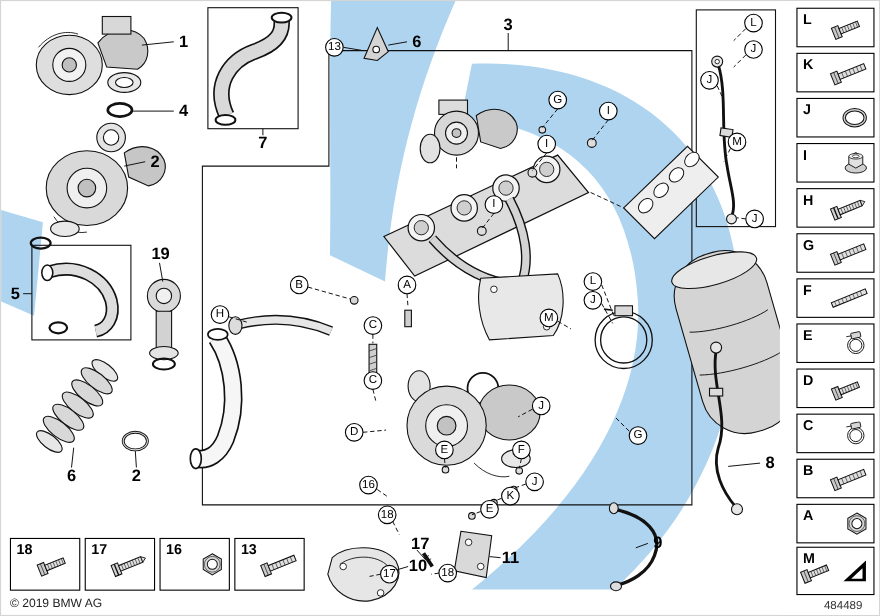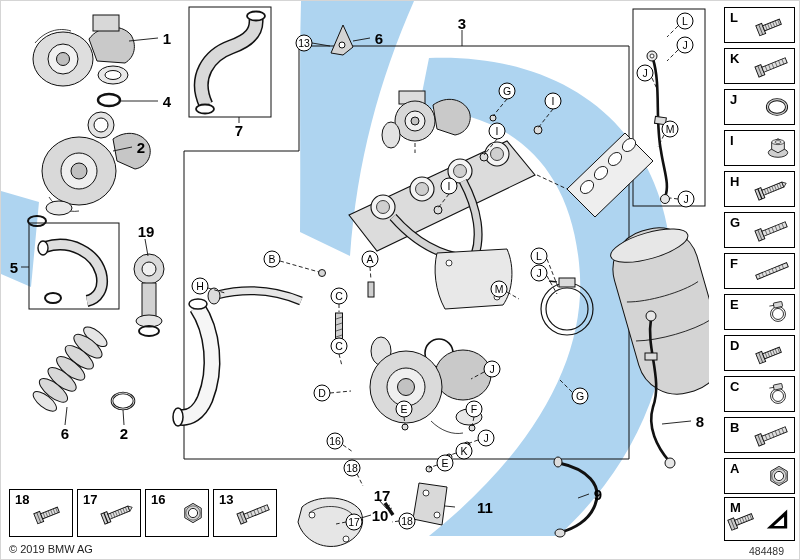--- a/index.html
+++ b/index.html
@@ -421,21 +421,21 @@
       <div class="pn" style="left: 13px; top: 266px; pointer-events: auto;">5</div>
       <div class="pn" style="left: 145px; top: 230px; pointer-events: auto;">19</div>
       <div class="pn" style="left: 64px; top: 432px; pointer-events: auto;">6</div>
       <div class="pn" style="left: 123px; top: 432px; pointer-events: auto;">2</div>
       <div class="pn" style="left: 461px; top: 22px; pointer-events: auto;">3</div>
       <div class="pn" style="left: 378px; top: 37px; pointer-events: auto;">6</div>
       <div class="pn" style="left: 699px; top: 420px; pointer-events: auto;">8</div>
       <div class="pn" style="left: 597px; top: 493px; pointer-events: auto;">9</div>
       <div class="pn" style="left: 381px; top: 494px; pointer-events: auto;">17</div>
       <div class="pn" style="left: 379px; top: 514px; pointer-events: auto;">10</div>
-      <div class="pn" style="left: 463px; top: 506px; pointer-events: auto; margin-left: 21px;">11</div>
+      <div class="pn" style="left: 463px; top: 506px; pointer-events: auto;">11</div>
     </div>
   <div class="layer">
       <div class="co" style="left: 303px; top: 42px; pointer-events: auto;">13</div>
       <div class="co" style="left: 506px; top: 90px; pointer-events: auto;">G</div>
       <div class="co" style="left: 552px; top: 100px; pointer-events: auto;">I</div>
       <div class="co" style="left: 496px; top: 130px; pointer-events: auto;">I</div>
       <div class="co" style="left: 448px; top: 185px; pointer-events: auto;">I</div>
       <div class="co" style="left: 644px; top: 72px; pointer-events: auto;">J</div>
       <div class="co" style="left: 684px; top: 20px; pointer-events: auto;">L</div>
       <div class="co" style="left: 684px; top: 44px; pointer-events: auto;">J</div>

